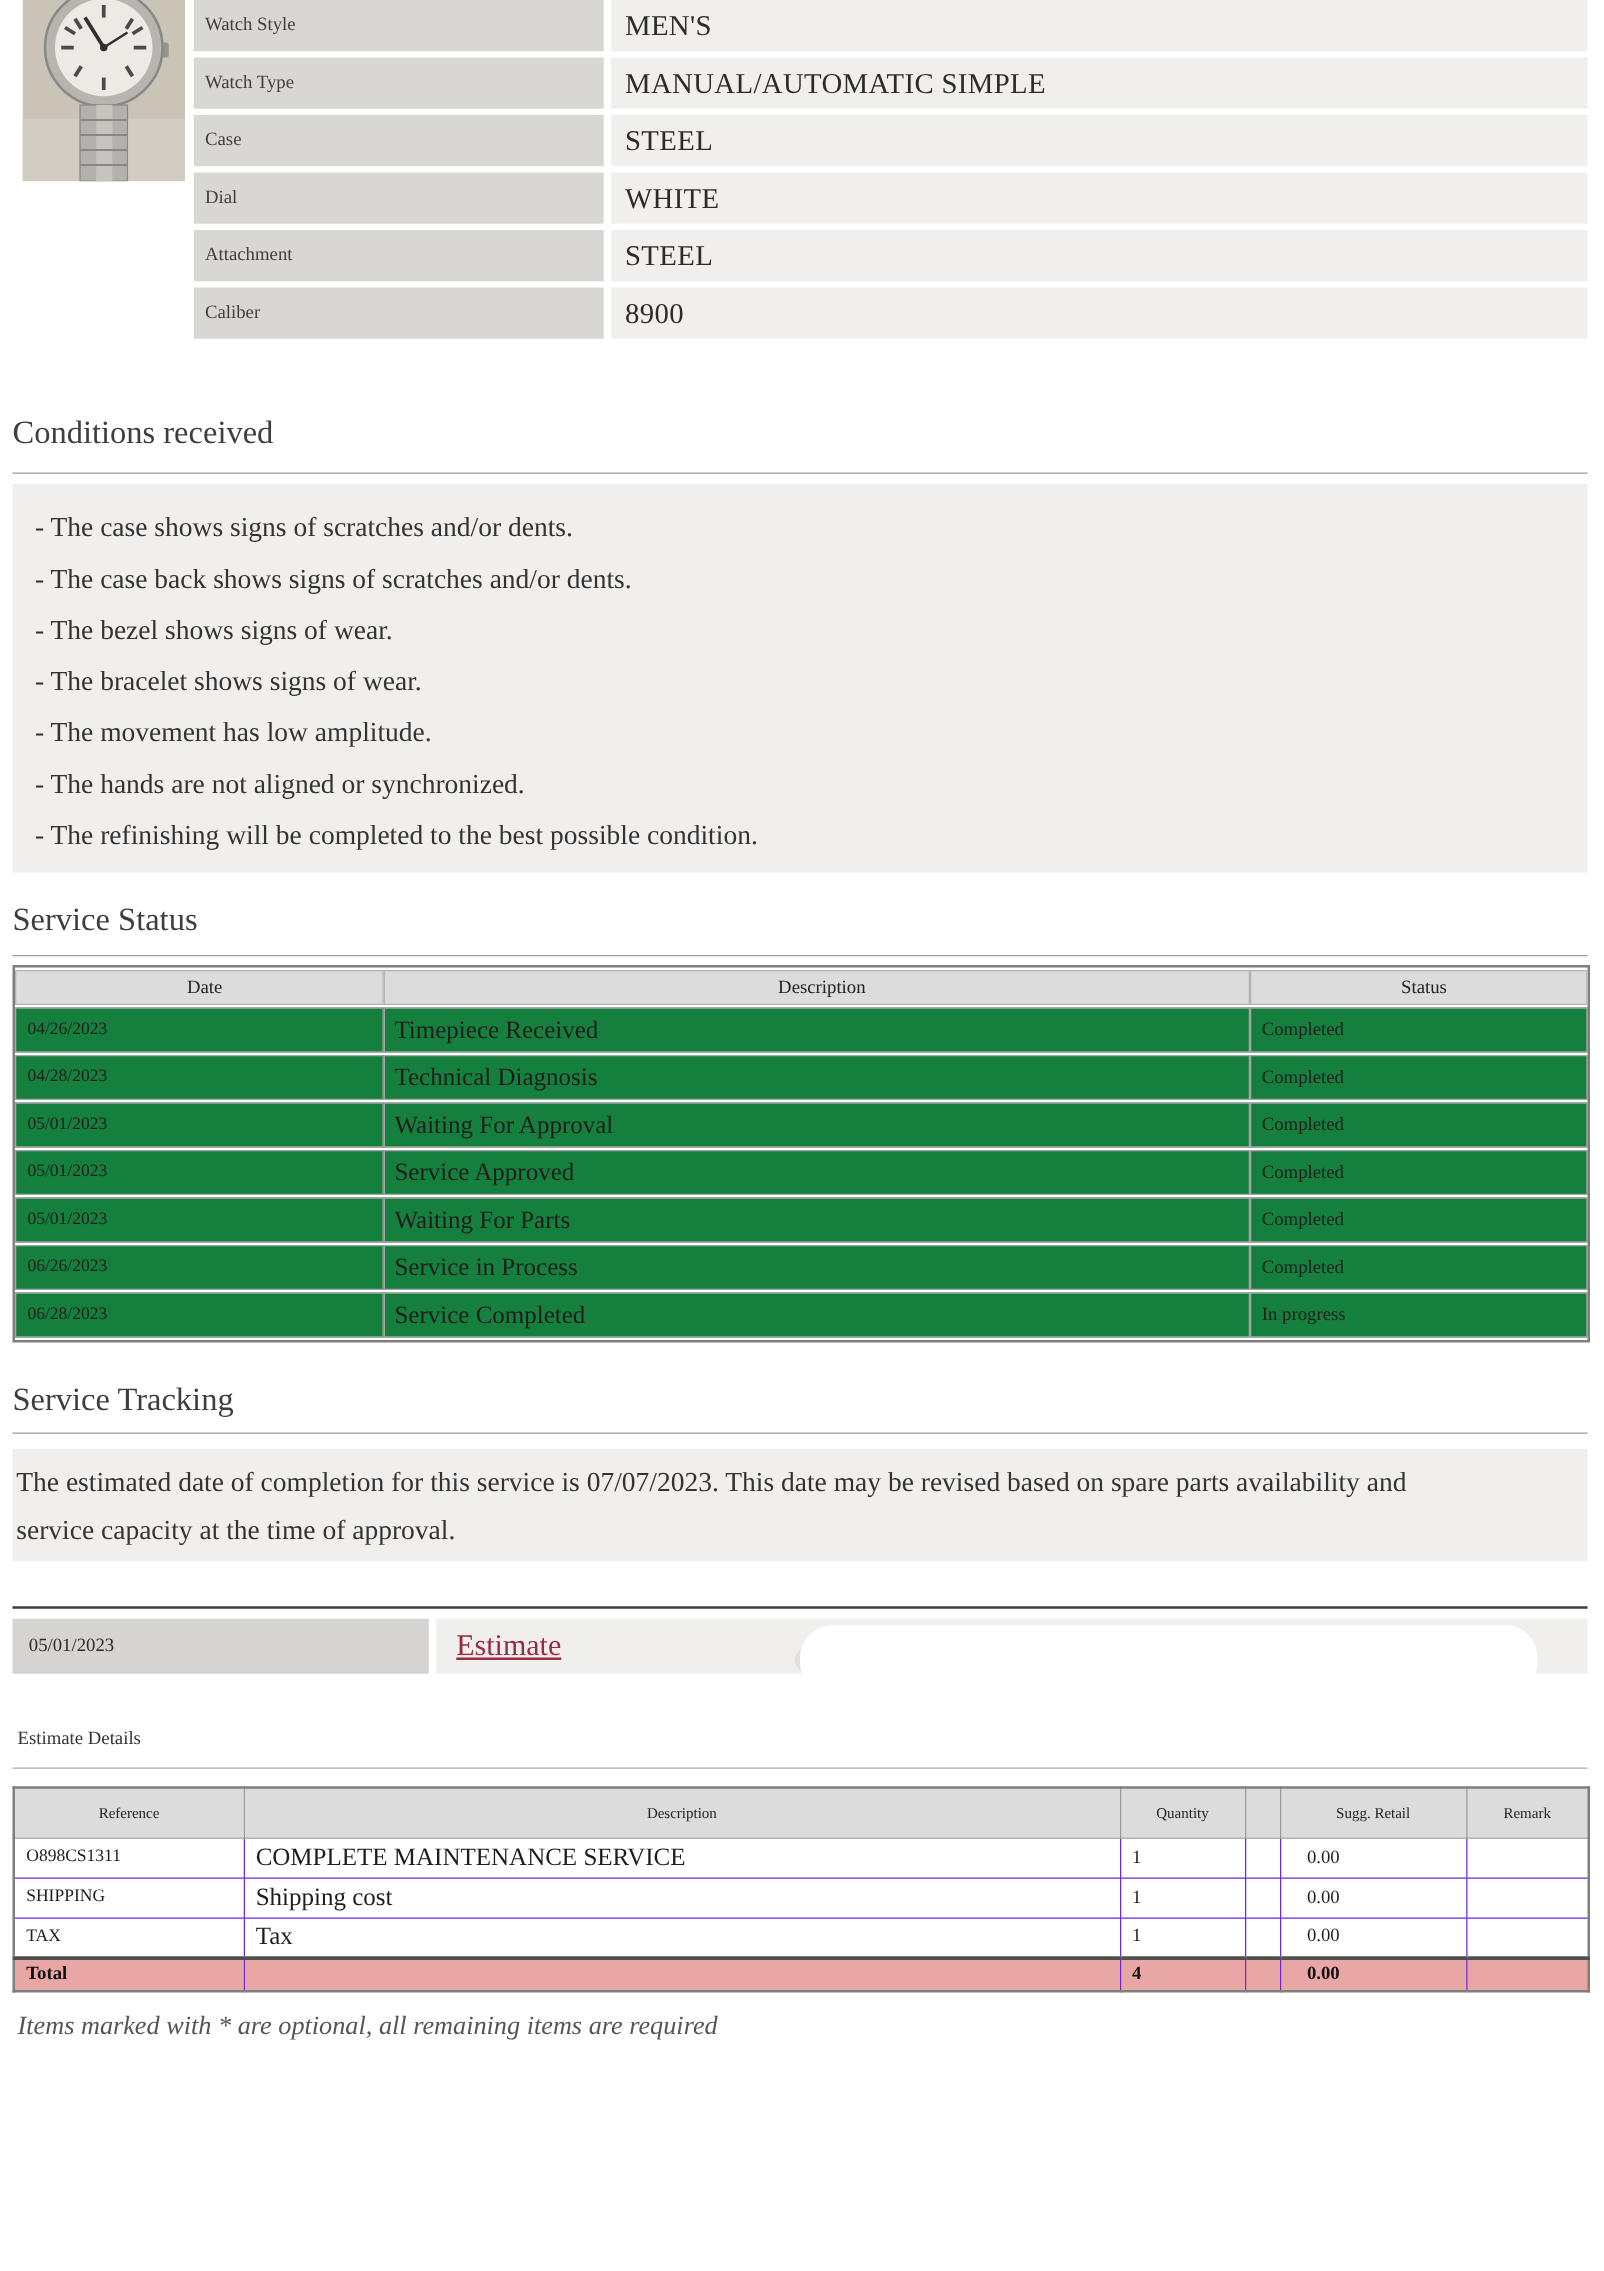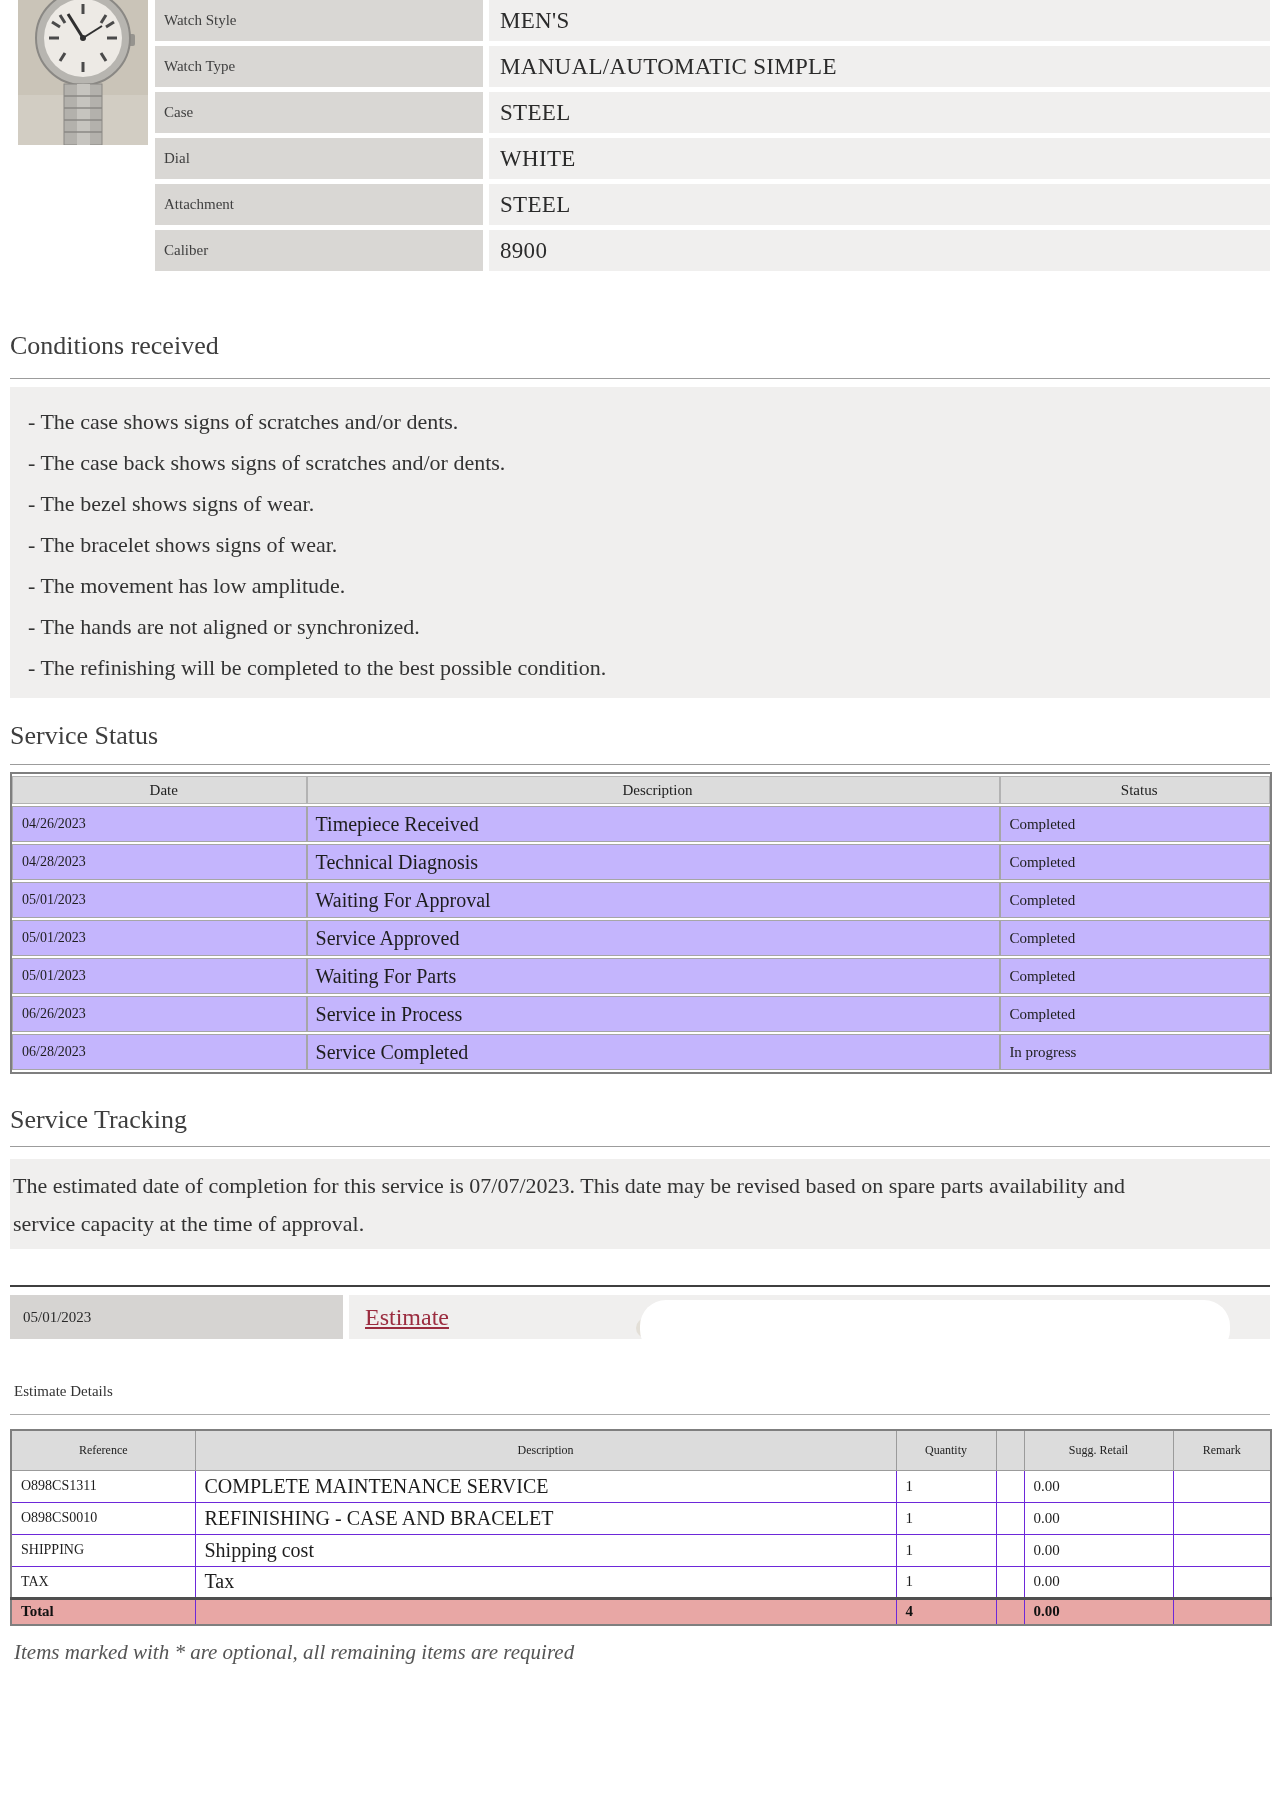--- a/index.html
+++ b/index.html
@@ -52,21 +52,21 @@
   
   .status-table {
     margin:7px 0 0 10px; width:1262px;
     border:2px solid #7f7f7f; border-collapse:separate; border-spacing:0 2px;
     background:#fff;
   }
   .status-table th {
     background:#dcdcdc; height:28px; font-weight:normal; font-size:15px;
     color:#222; border:1px solid #b3b3b3; text-align:center;
   }
-  .status-table td { background:#c4b5fd; border:1px solid #a6a6a6; height:36px; color:#1d1d1d; }
+  .status-table td { background:#15803d; border:1px solid #a6a6a6; height:36px; color:#1d1d1d; }
   .td-date   { width:295px; font-size:14px; padding-left:9px; }
   .td-desc   { width:695px; font-size:20px; padding-left:8px; }
   .td-status { width:270px; font-size:15px; padding-left:8px; }
 
   
   .tracking-box { margin:12px 13px 0 10px; background:#f0efee; padding:8px 0 6px 3px; }
   .tracking-box p { width:1170px; font-size:22px; line-height:38px; color:#333; }
 
   
   .dark-rule { margin:36px 0 0 10px; width:1260px; height:2px; background:#3f3f3f; }
@@ -90,21 +90,21 @@
     table-layout:fixed;
   }
   .details-table th {
     background:#dcdcdc; height:40px; font-weight:normal; font-size:12px;
     color:#222; border:1px solid #9b9b9b; text-align:center;
   }
   .details-table td { border:1px solid #6d28d9; height:32px; color:#1d1d1d; background:#fff; }
   .dt-ref  { font-size:14px; padding-left:9px; }
   .dt-desc { font-size:20px; padding-left:9px; }
   .dt-qty  { font-size:15px; padding-left:9px; }
-  .dt-sugg { font-size:15px; padding-left:9px;margin-top:39px; }
+  .dt-sugg { font-size:15px; padding-left:21px;margin-top:39px; }
   .total-row td {
     background:#e8a7a5; border-top:3px solid #4f4f4f; height:27px;
     font-weight:bold; font-size:15px; color:#111;
   }
 
   .footer-note { margin:14px 0 0 14px; font-size:21px; font-style:italic; color:#555; }
 
   
   .blob { position:absolute; background:#fff; }
   .blob-a { left:640px; top:1300px; width:590px; height:56px; border-radius:26px; }
@@ -281,28 +281,20 @@
     <tbody>
       <tr>
         <td class="dt-ref">O898CS1311</td>
         <td class="dt-desc">COMPLETE MAINTENANCE SERVICE</td>
         <td class="dt-qty">1</td>
         <td></td>
         <td class="dt-sugg">0.00</td>
         <td></td>
       </tr>
       <tr>
-        <td class="dt-ref">O898CS0010</td>
-        <td class="dt-desc">REFINISHING - CASE AND BRACELET</td>
-        <td class="dt-qty">1</td>
-        <td></td>
-        <td class="dt-sugg">0.00</td>
-        <td></td>
-      </tr>
-      <tr>
         <td class="dt-ref">SHIPPING</td>
         <td class="dt-desc">Shipping cost</td>
         <td class="dt-qty">1</td>
         <td></td>
         <td class="dt-sugg">0.00</td>
         <td></td>
       </tr>
       <tr>
         <td class="dt-ref">TAX</td>
         <td class="dt-desc">Tax</td>

